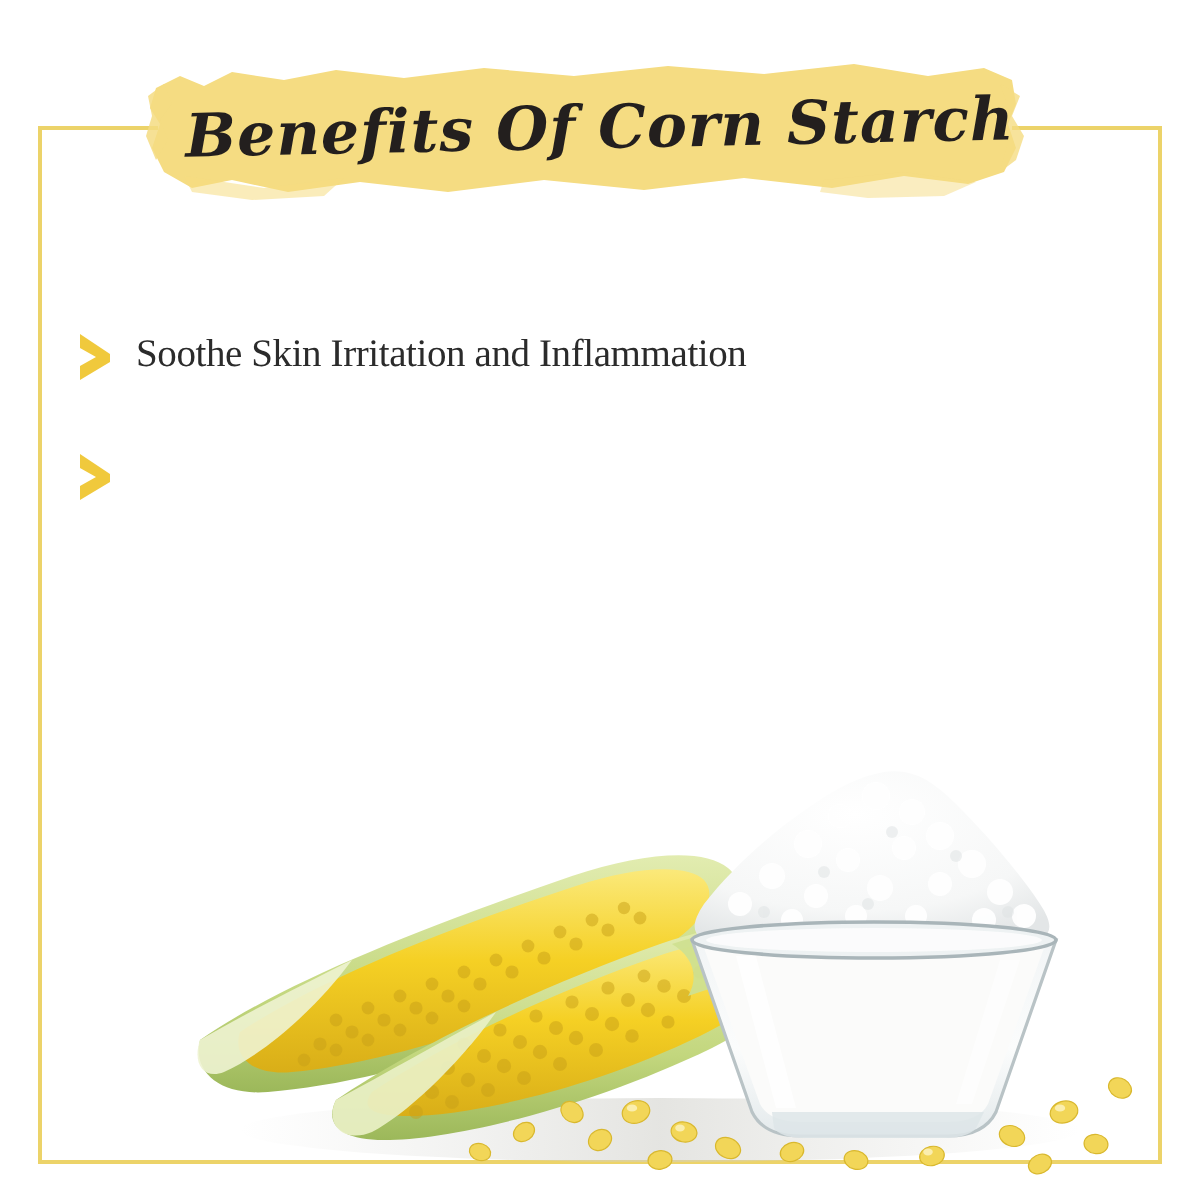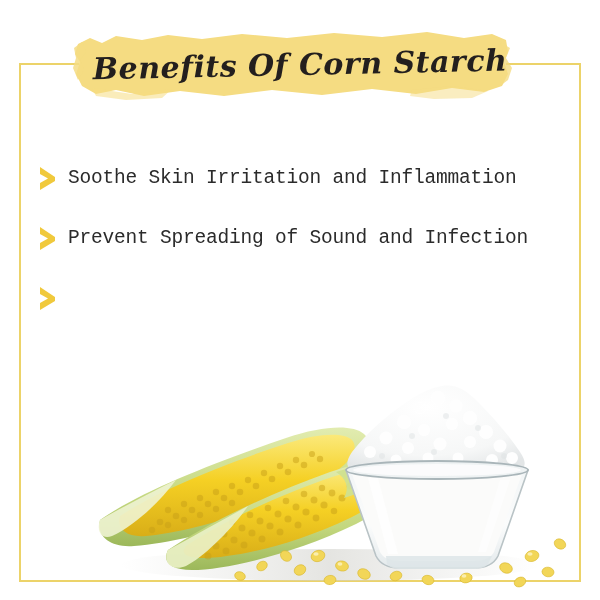--- a/index.html
+++ b/index.html
@@ -69,21 +69,21 @@
     height: 60px;
   }
   .chevron {
     flex: 0 0 auto;
     width: 22px;
     height: 26px;
     margin-right: 8px;
   }
   .chevron svg { display: block; width: 100%; height: 100%; }
   .bullet-text {
-    font-family: Liberation Mono, monospace;
+    font-family: Liberation Serif, serif;
     font-size: 19.5px;
     font-weight: 400;
     color: #2b2b2b;
     letter-spacing: -0.2px;
     white-space: nowrap;
   }
 
   
   .photo {
     position: absolute;
@@ -123,28 +123,20 @@
 
     <div class="bullet-row">
       <span class="chevron">
         <svg viewBox="0 0 22 26" aria-hidden="true">
           <path d="M2,2 L17,12 L17,16 L2,25 L2,18 L10,13.5 L2,9 Z" fill="#f0c93c"></path>
         </svg>
       </span>
       <span class="bullet-text">Soothe Skin Irritation and Inflammation</span>
     </div>
 
-    <div class="bullet-row">
-      <span class="chevron">
-        <svg viewBox="0 0 22 26" aria-hidden="true">
-          <path d="M2,2 L17,12 L17,16 L2,25 L2,18 L10,13.5 L2,9 Z" fill="#f0c93c"></path>
-        </svg>
-      </span>
-      <span class="bullet-text">Prevent Spreading of Sound and Infection</span>
-    </div>
 
 
     <div class="bullet-row">
       <span class="chevron">
         <svg viewBox="0 0 22 26" aria-hidden="true">
           <path d="M2,2 L17,12 L17,16 L2,25 L2,18 L10,13.5 L2,9 Z" fill="#f0c93c"></path>
         </svg>
       </span>
     </div>
 

